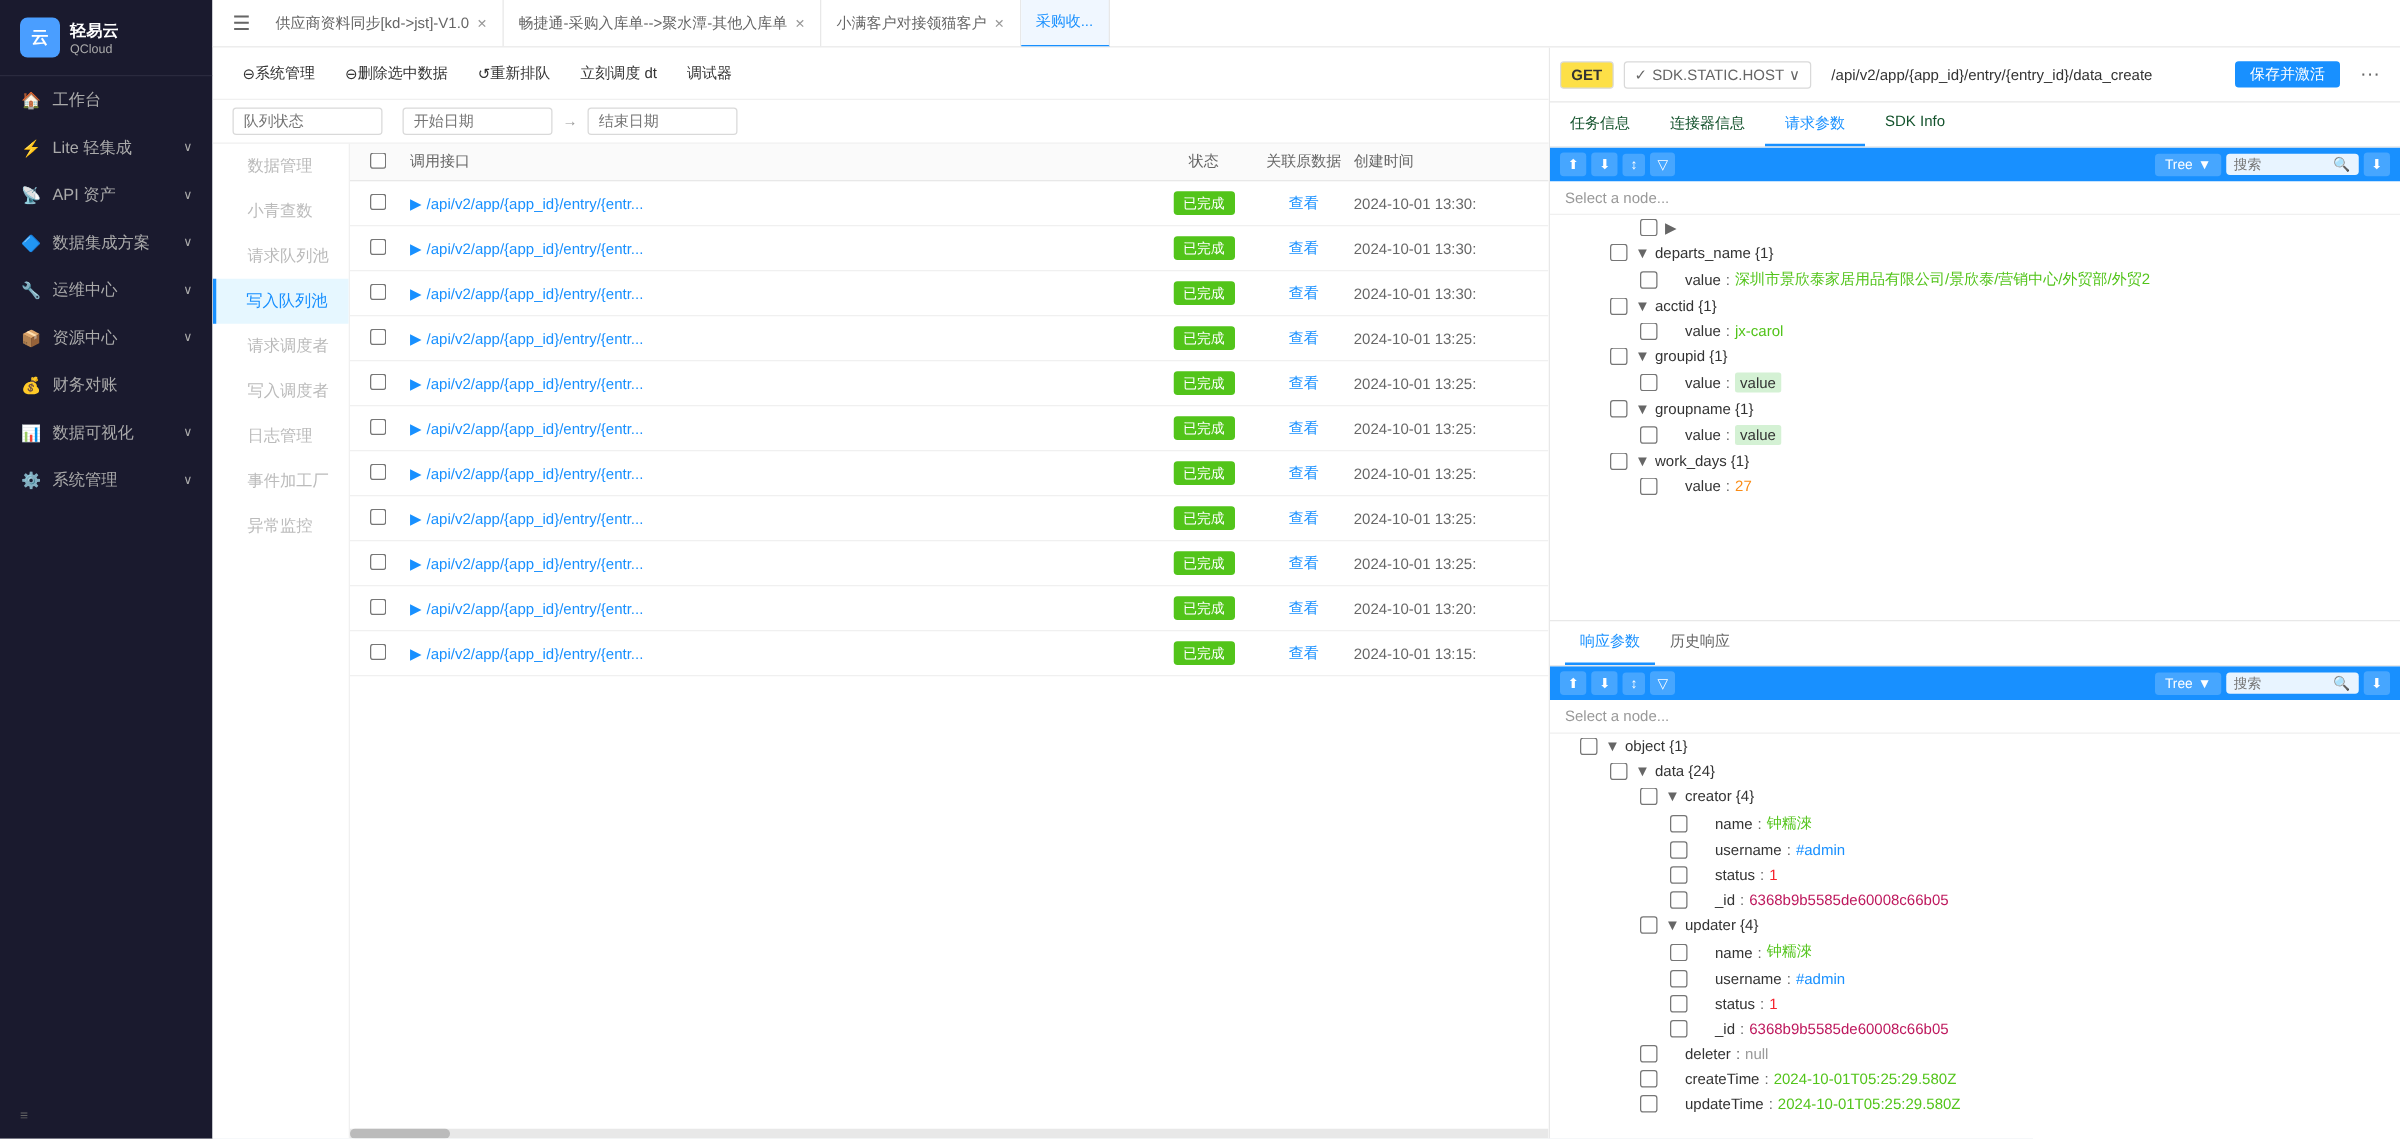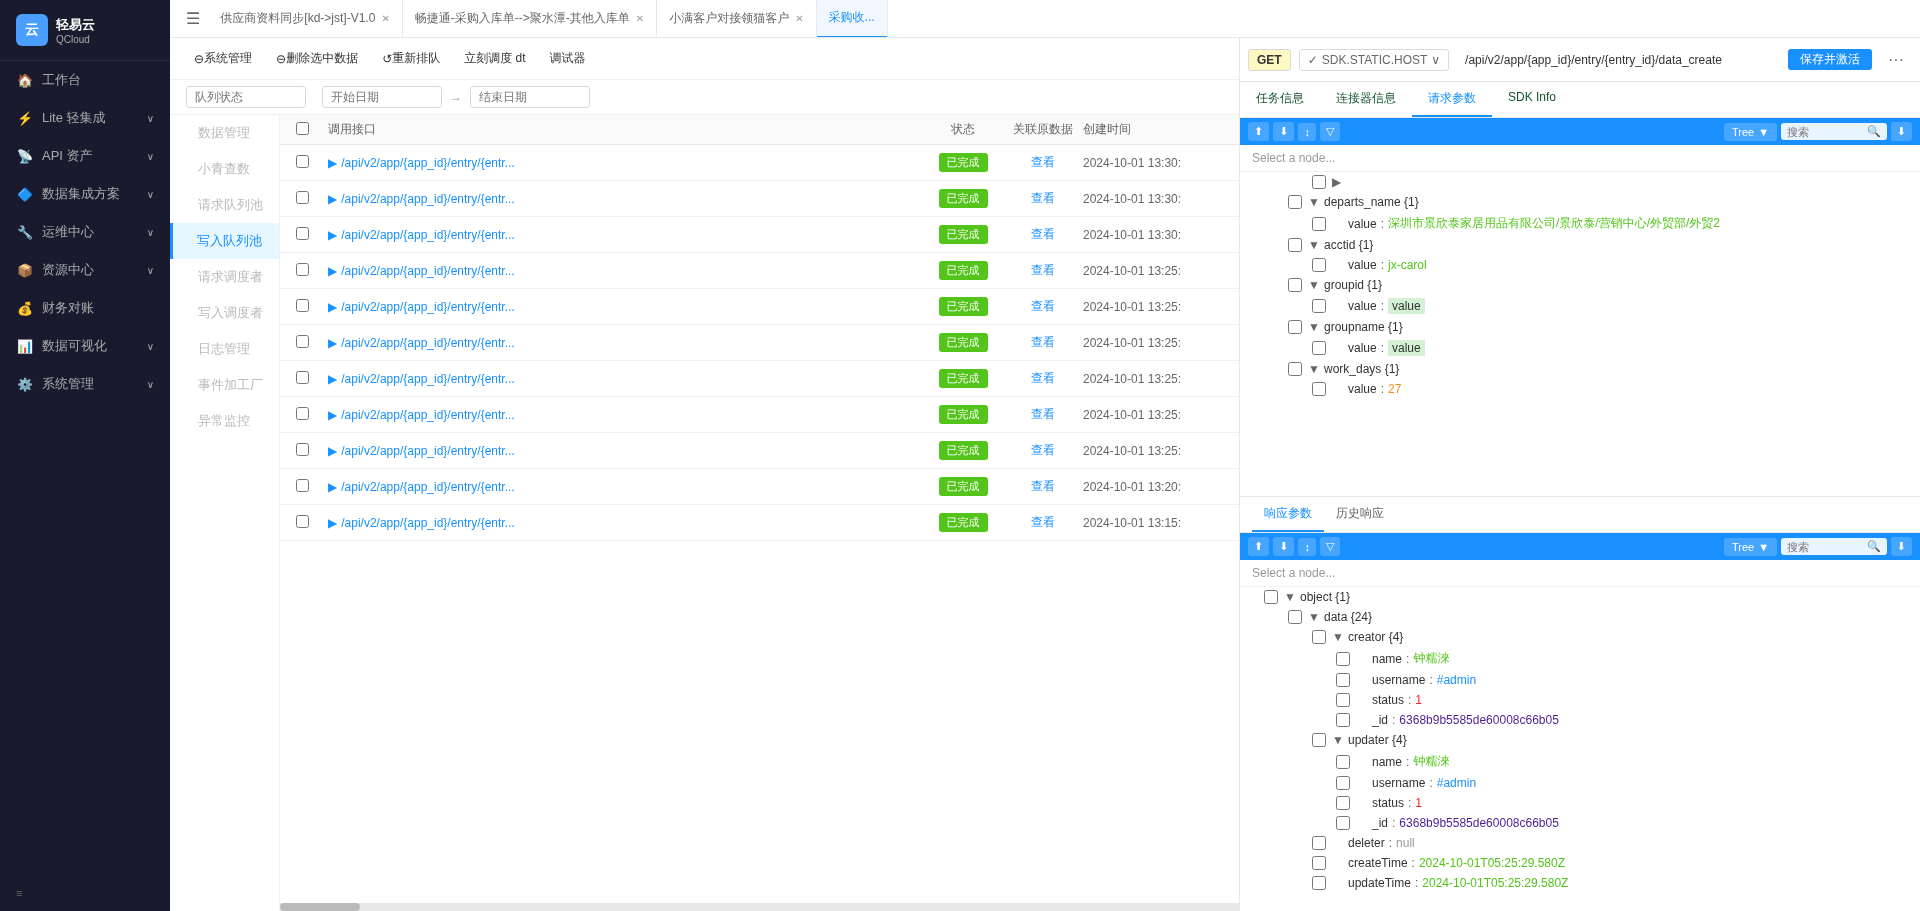--- a/index.html
+++ b/index.html
@@ -57,21 +57,21 @@
     .row-related { width: 80px; text-align: center; color: #1890ff; cursor: pointer; }
     .row-time { width: 140px; color: #666; }
     .status-badge { background: #52c41a; color: #fff; padding: 2px 8px; border-radius: 3px; font-size: 11px; display: inline-block; }
 
     .scrollbar-area { height: 8px; background: #e8e8e8; }
     .scrollbar-thumb { height: 8px; background: #bbb; width: 80px; border-radius: 4px; }
 
     
     .right-panel { width: 680px; display: flex; flex-direction: column; background: #fff; flex-shrink: 0; overflow: hidden; }
     .right-header { display: flex; align-items: center; padding: 0 8px; height: 44px; border-bottom: 1px solid #e8e8e8; gap: 8px; flex-shrink: 0; }
-    .method-badge { background: #fef9c3; border: 1px solid #d9d9d9; padding: 3px 8px; border-radius: 3px; font-size: 12px; font-weight: bold; color: #333; }
+    .method-badge { background: #fde047; border: 1px solid #d9d9d9; padding: 3px 8px; border-radius: 3px; font-size: 12px; font-weight: bold; color: #333; }
     .host-selector { border: 1px solid #d9d9d9; padding: 3px 8px; border-radius: 3px; font-size: 12px; color: #666; display: flex; align-items: center; gap: 4px; cursor: pointer; }
     .url-text { flex: 1; font-size: 12px; color: #333; padding: 3px 8px; }
     .save-btn { background: #1890ff; color: #fff; border: none; padding: 2px 12px; border-radius: 3px; font-size: 12px; cursor: pointer; white-space: nowrap; }
     .more-btn { padding: 3px 8px; cursor: pointer; color: #666; font-size: 16px; }
 
     .right-tabs { display: flex; border-bottom: 1px solid #e8e8e8; flex-shrink: 0; }
     .right-tab { padding: 8px 16px; cursor: pointer; font-size: 12px; color: #14532d; border-bottom: 2px solid transparent; }
     .right-tab.active { color: #1890ff; border-bottom-color: #1890ff; }
 
     
@@ -93,21 +93,21 @@
     .tree-indent-4 { padding-left: 96px; }
     .tree-checkbox { width: 14px; height: 14px; border: 1px solid #d9d9d9; margin-right: 6px; cursor: pointer; flex-shrink: 0; }
     .tree-expand { width: 16px; color: #666; cursor: pointer; flex-shrink: 0; }
     .tree-key { color: #333; }
     .tree-key-blue { color: #1890ff; }
     .tree-colon { color: #666; margin: 0 4px; }
     .tree-value-highlight { background: #d4f1d4; color: #333; padding: 1px 4px; border-radius: 2px; }
     .tree-value-num { color: #fa8c16; }
     .tree-value-str { color: #52c41a; }
     .tree-value-null { color: #999; }
-    .tree-value-id { color: #4c1d95; }
+    .tree-value-id { color: #be185d; }
 
     
     .response-tabs { display: flex; align-items: center; padding: 0 12px; border-top: 1px solid #e8e8e8; border-bottom: 1px solid #e8e8e8; flex-shrink: 0; }
     .response-tab { padding: 8px 12px; cursor: pointer; font-size: 12px; color: #1890ff; border-bottom: 2px solid transparent; }
     .response-tab.active { border-bottom-color: #1890ff; }
     .response-tab.inactive { color: #666; }
     .nav-section-item { display: flex; align-items: flex-end; padding: 9px 16px 9px 28px; cursor: pointer; font-size: 13px; color: #bbb; }
     .nav-section-item.active { color: #fff; background: #2a2a42; border-left: 3px solid #1890ff; }
 
     .sub-nav-active { border-left: 3px solid #1890ff; padding-left: 24px; }

